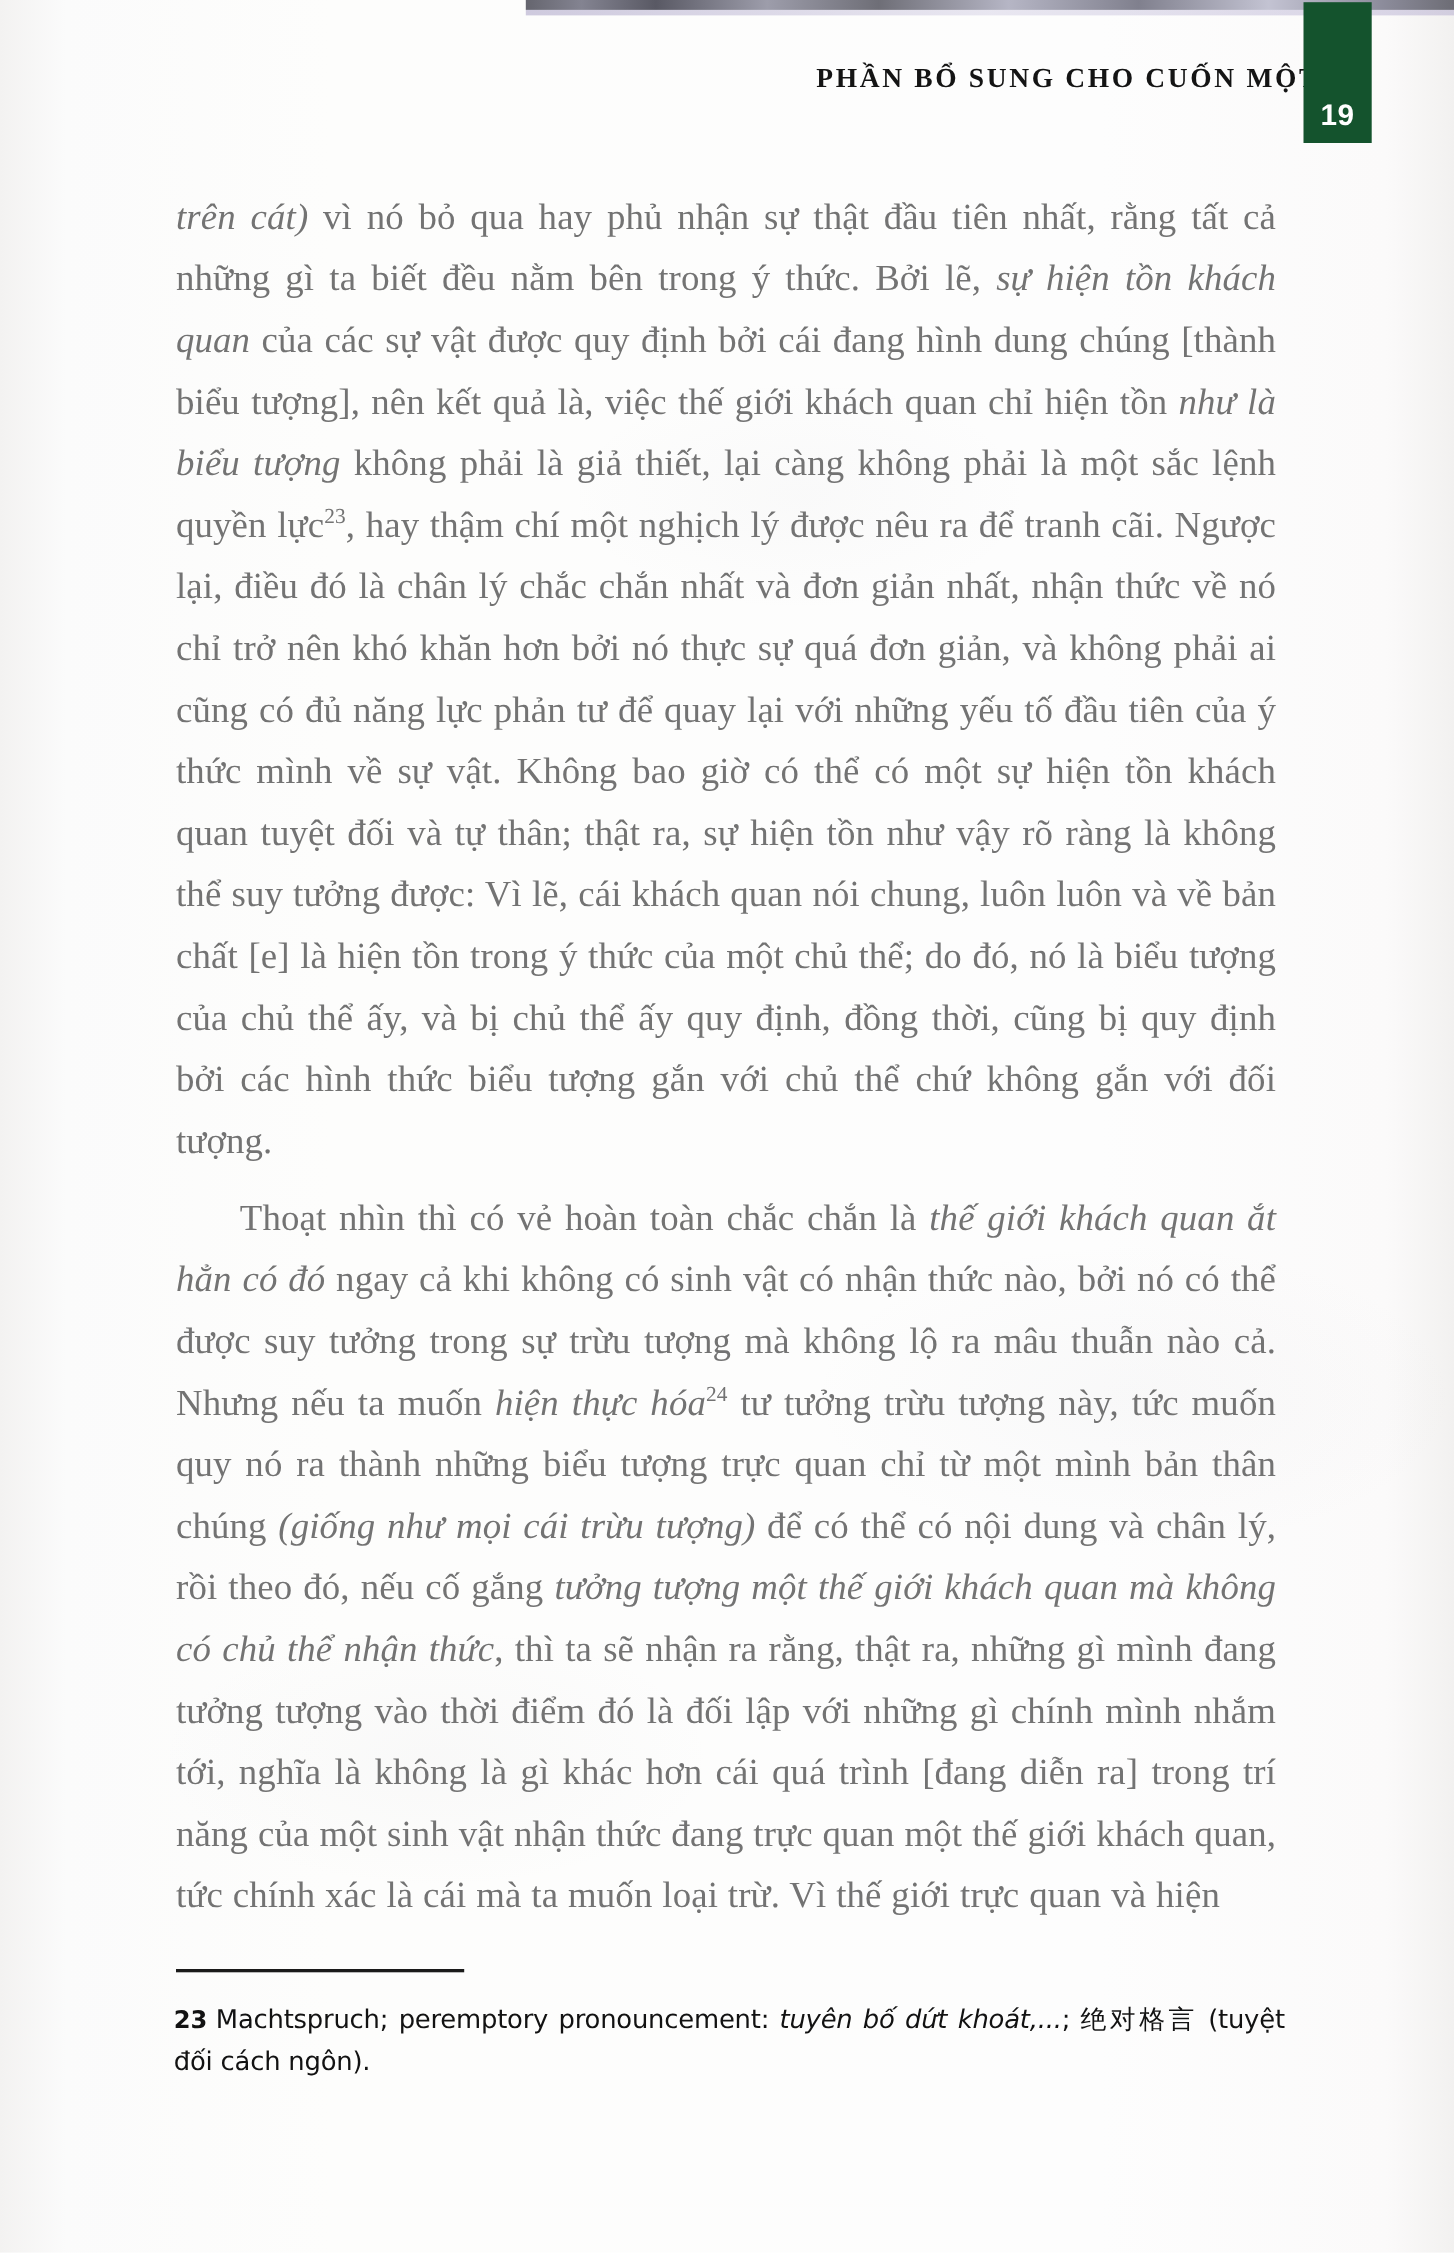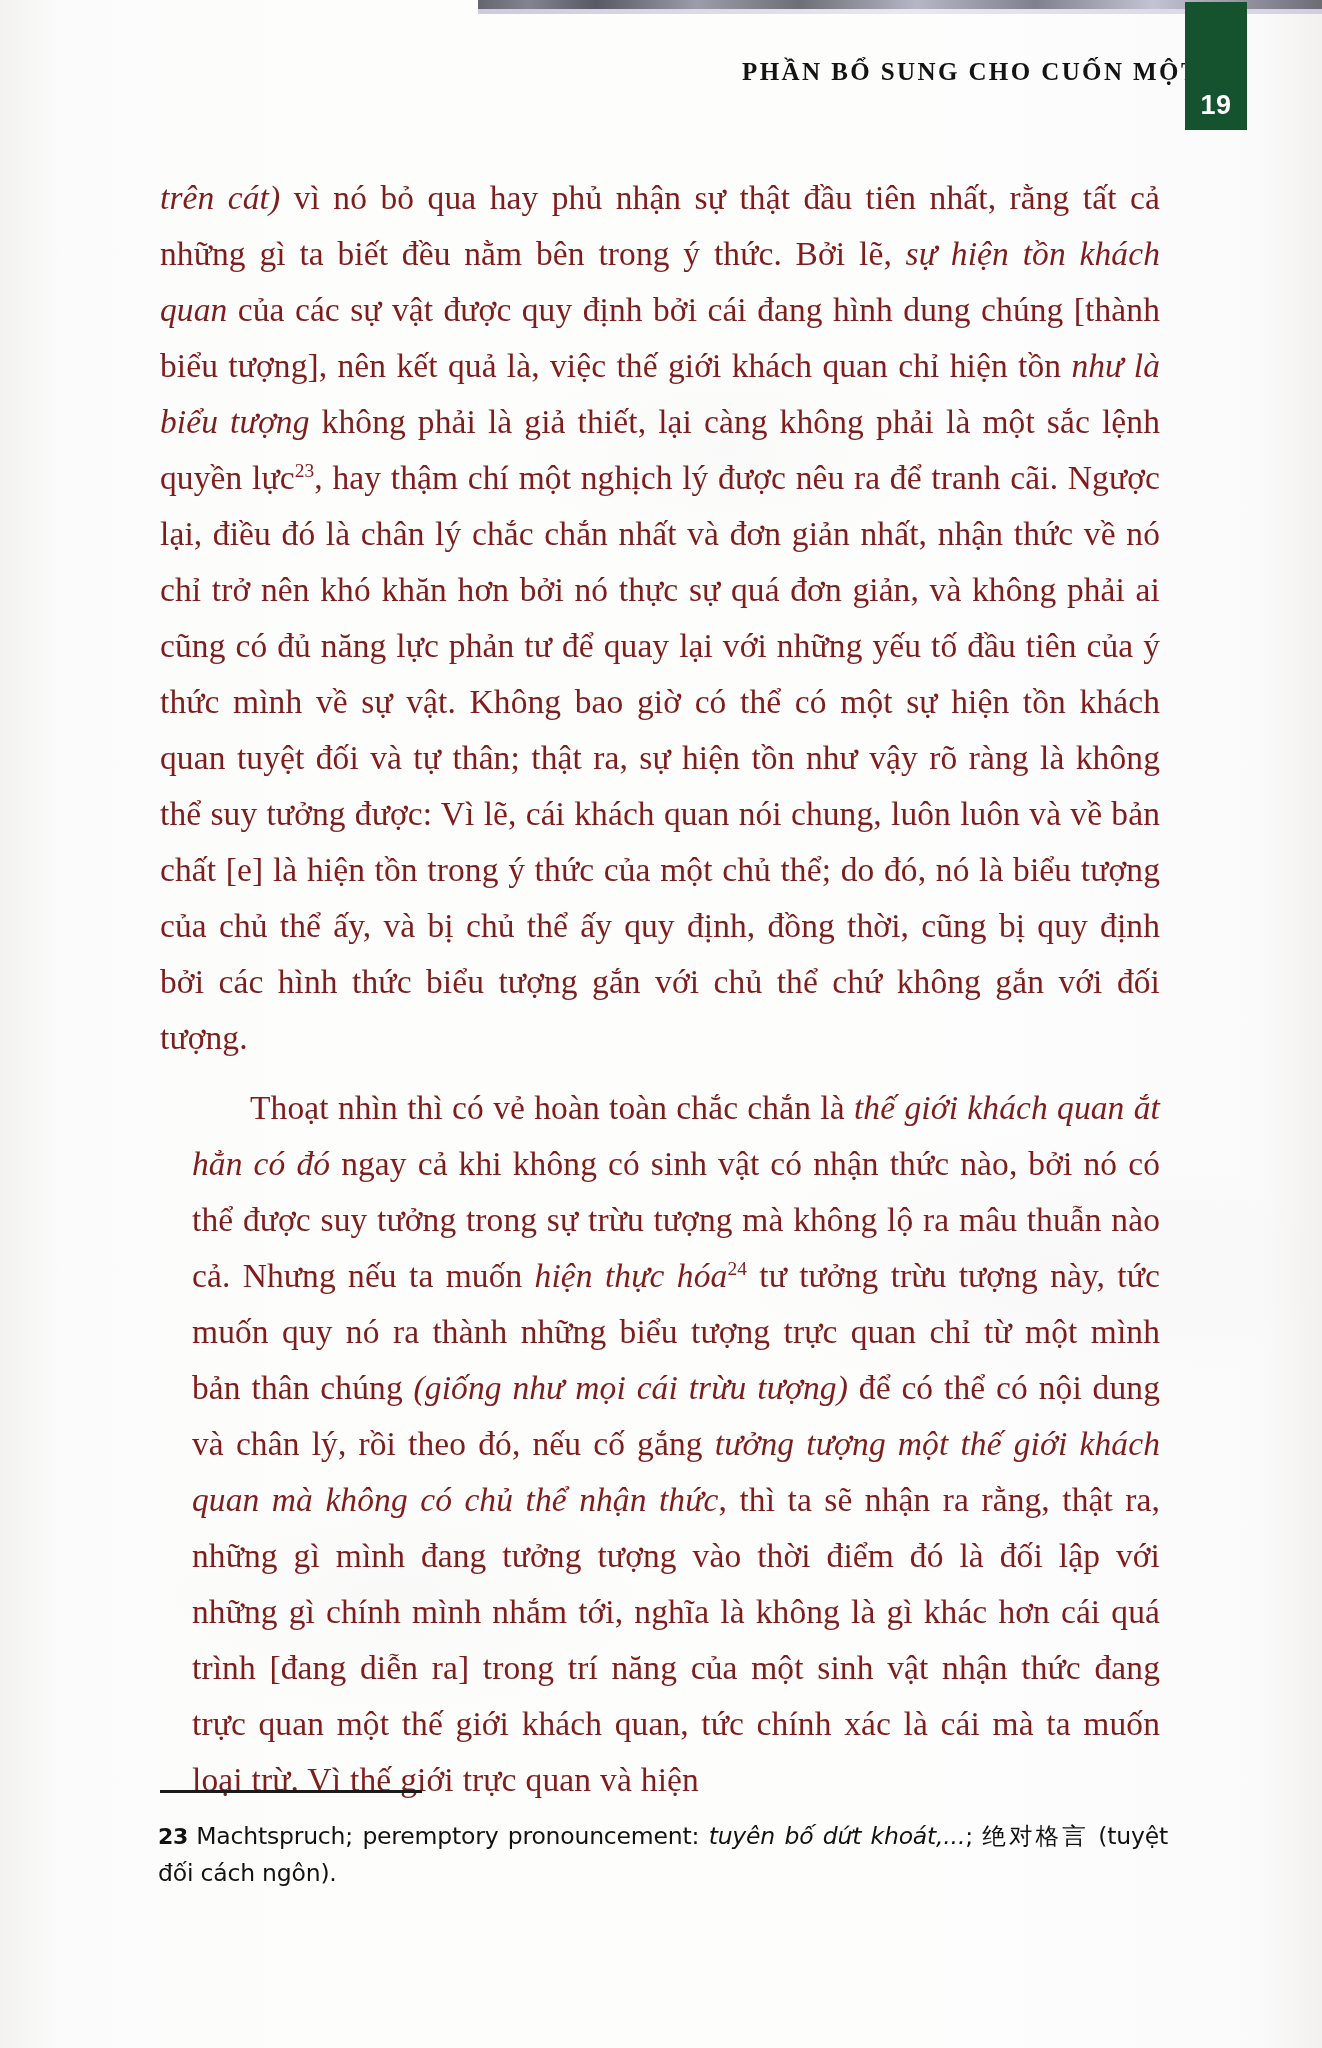--- a/index.html
+++ b/index.html
@@ -61,24 +61,24 @@
     position:absolute;left:160px;top:170px;width:1000px;
   }
   p.para{
     margin:0 0 0 0;
     font-size:33.5px;
     line-height:56px;
     text-align:justify;
     text-justify:inter-word;
     letter-spacing:.1px;
     word-spacing:.5px;
-    color:#7f1d1d;
+    color:#737373;
   }
   p.para + p.para{margin-top:14px;}
-  p.indent{text-indent:58px;margin-left:32px;}
+  p.indent{text-indent:58px;}
   .it{font-style:italic;}
   sup{font-size:.58em;vertical-align:super;line-height:0;}
 
   
   .fn-rule{
     position:absolute;left:160px;top:1790px;
     width:262px;height:0;
     border-top:3px solid #1a1a1a;
   }
   .footnotes{

